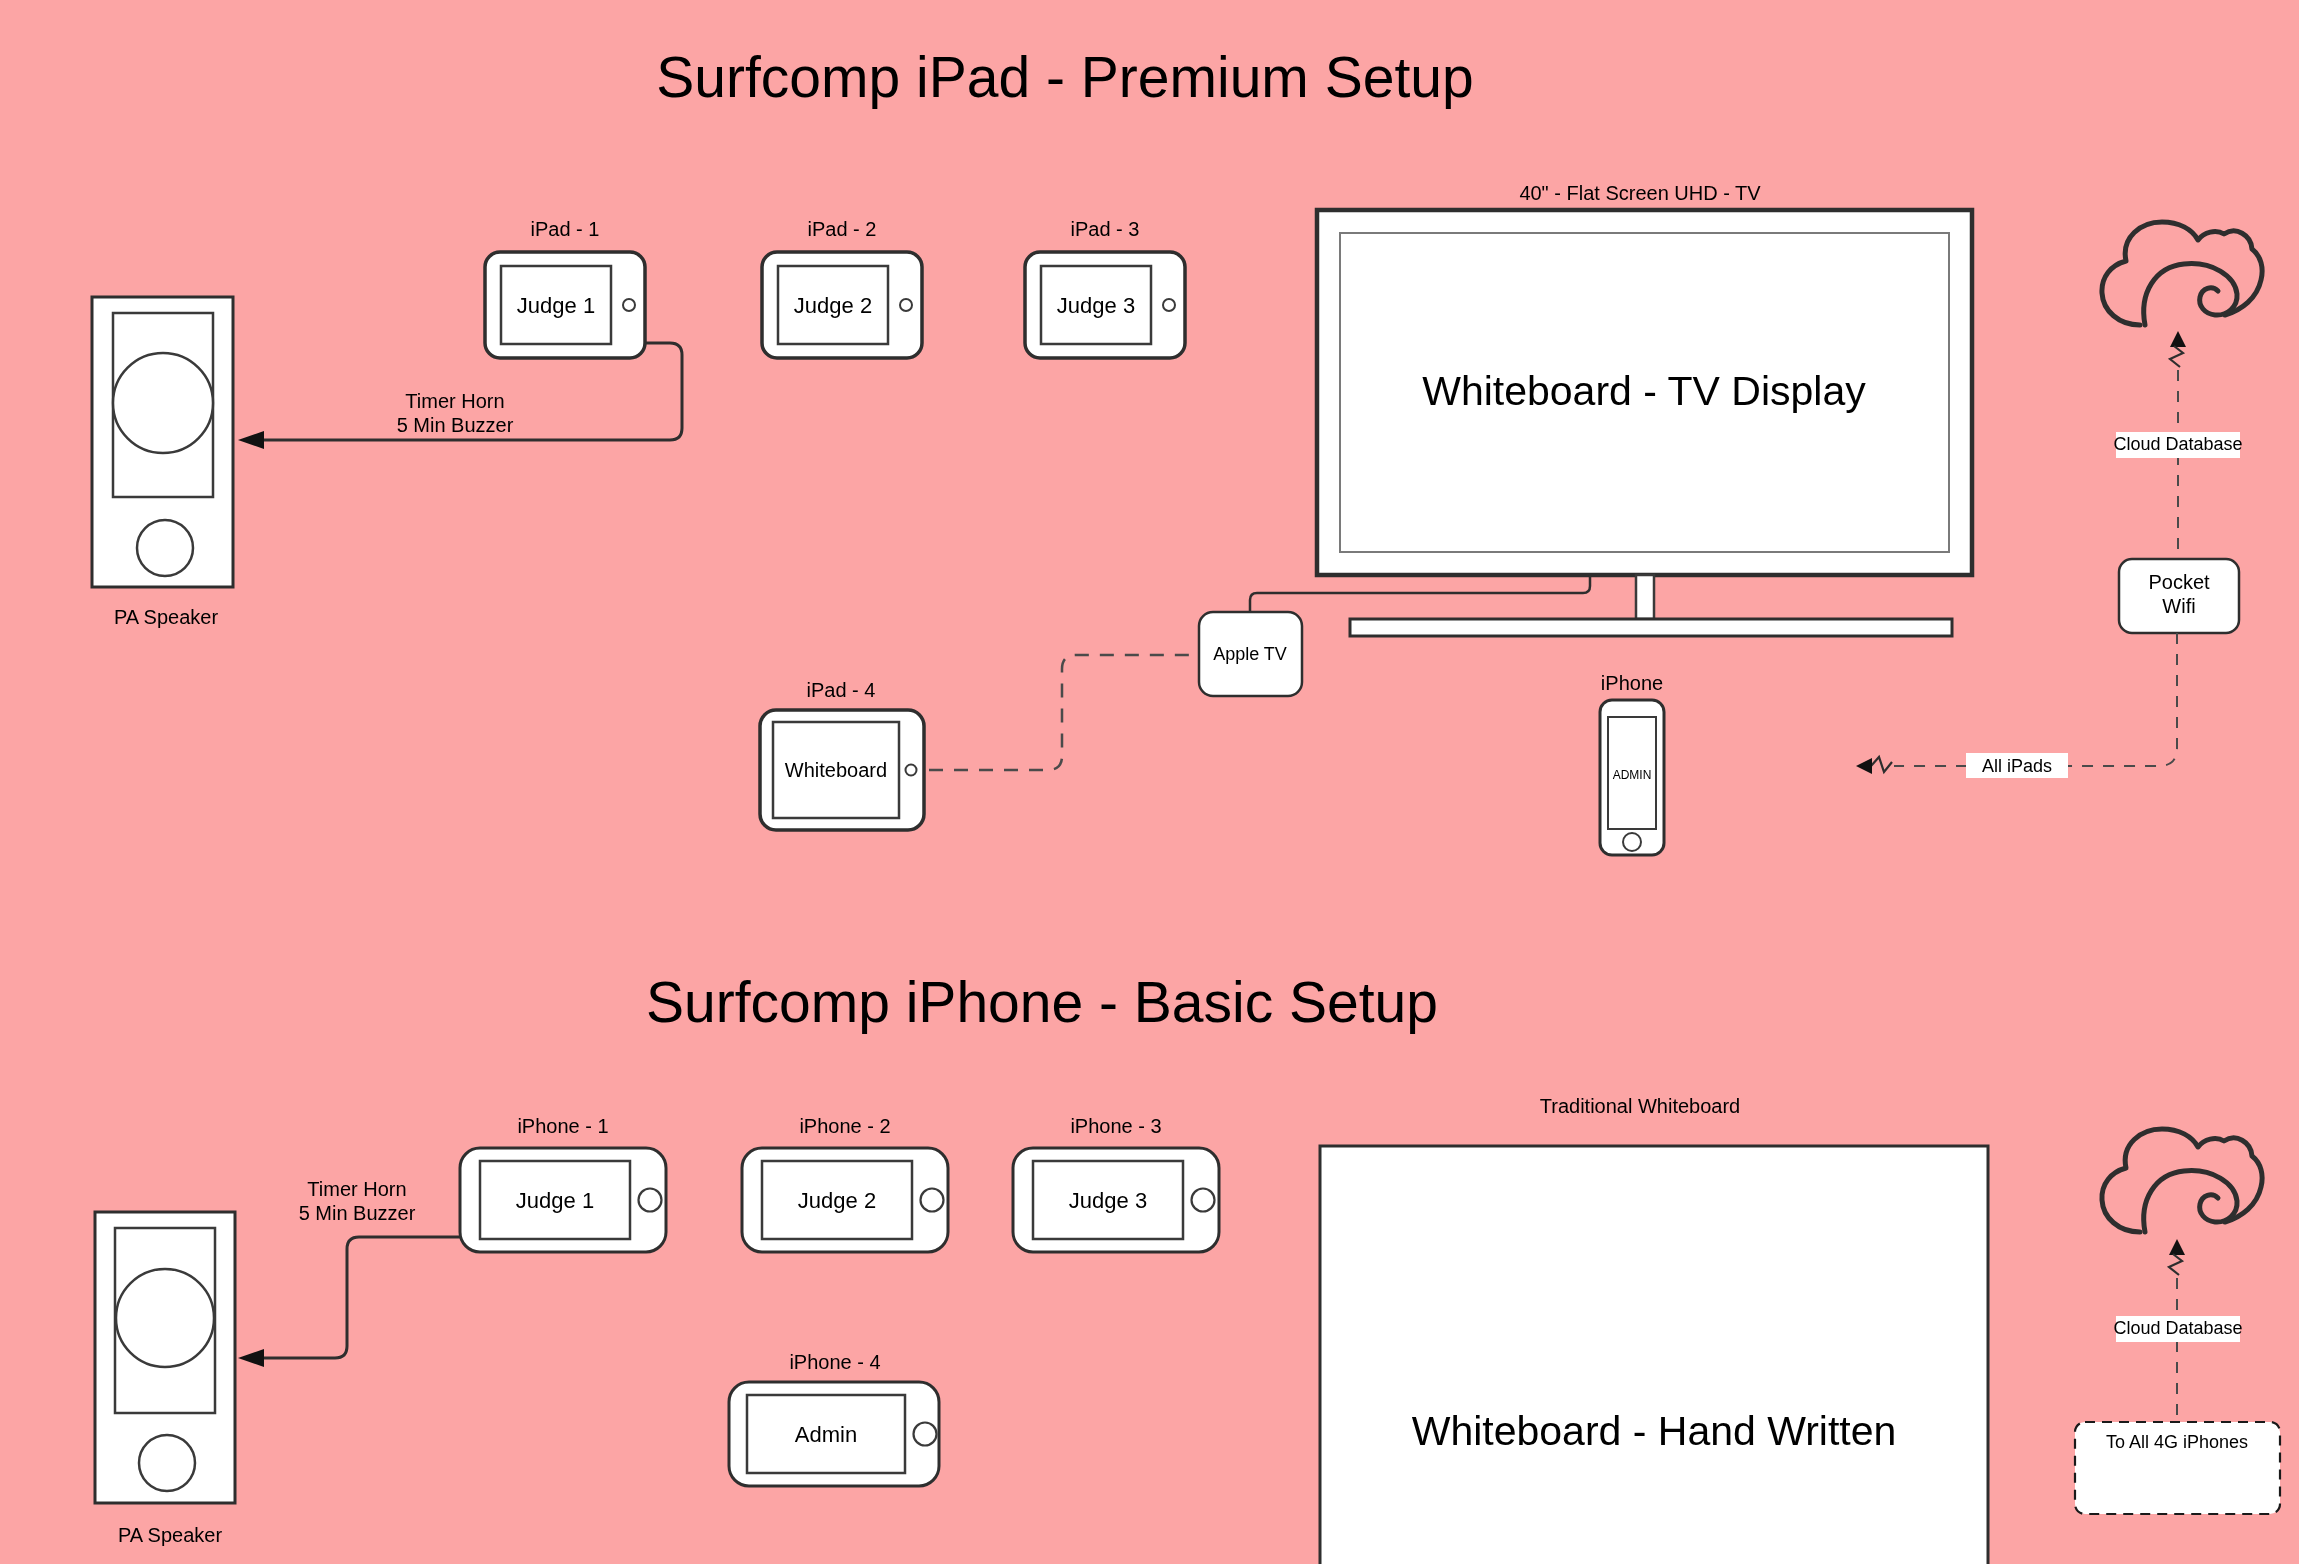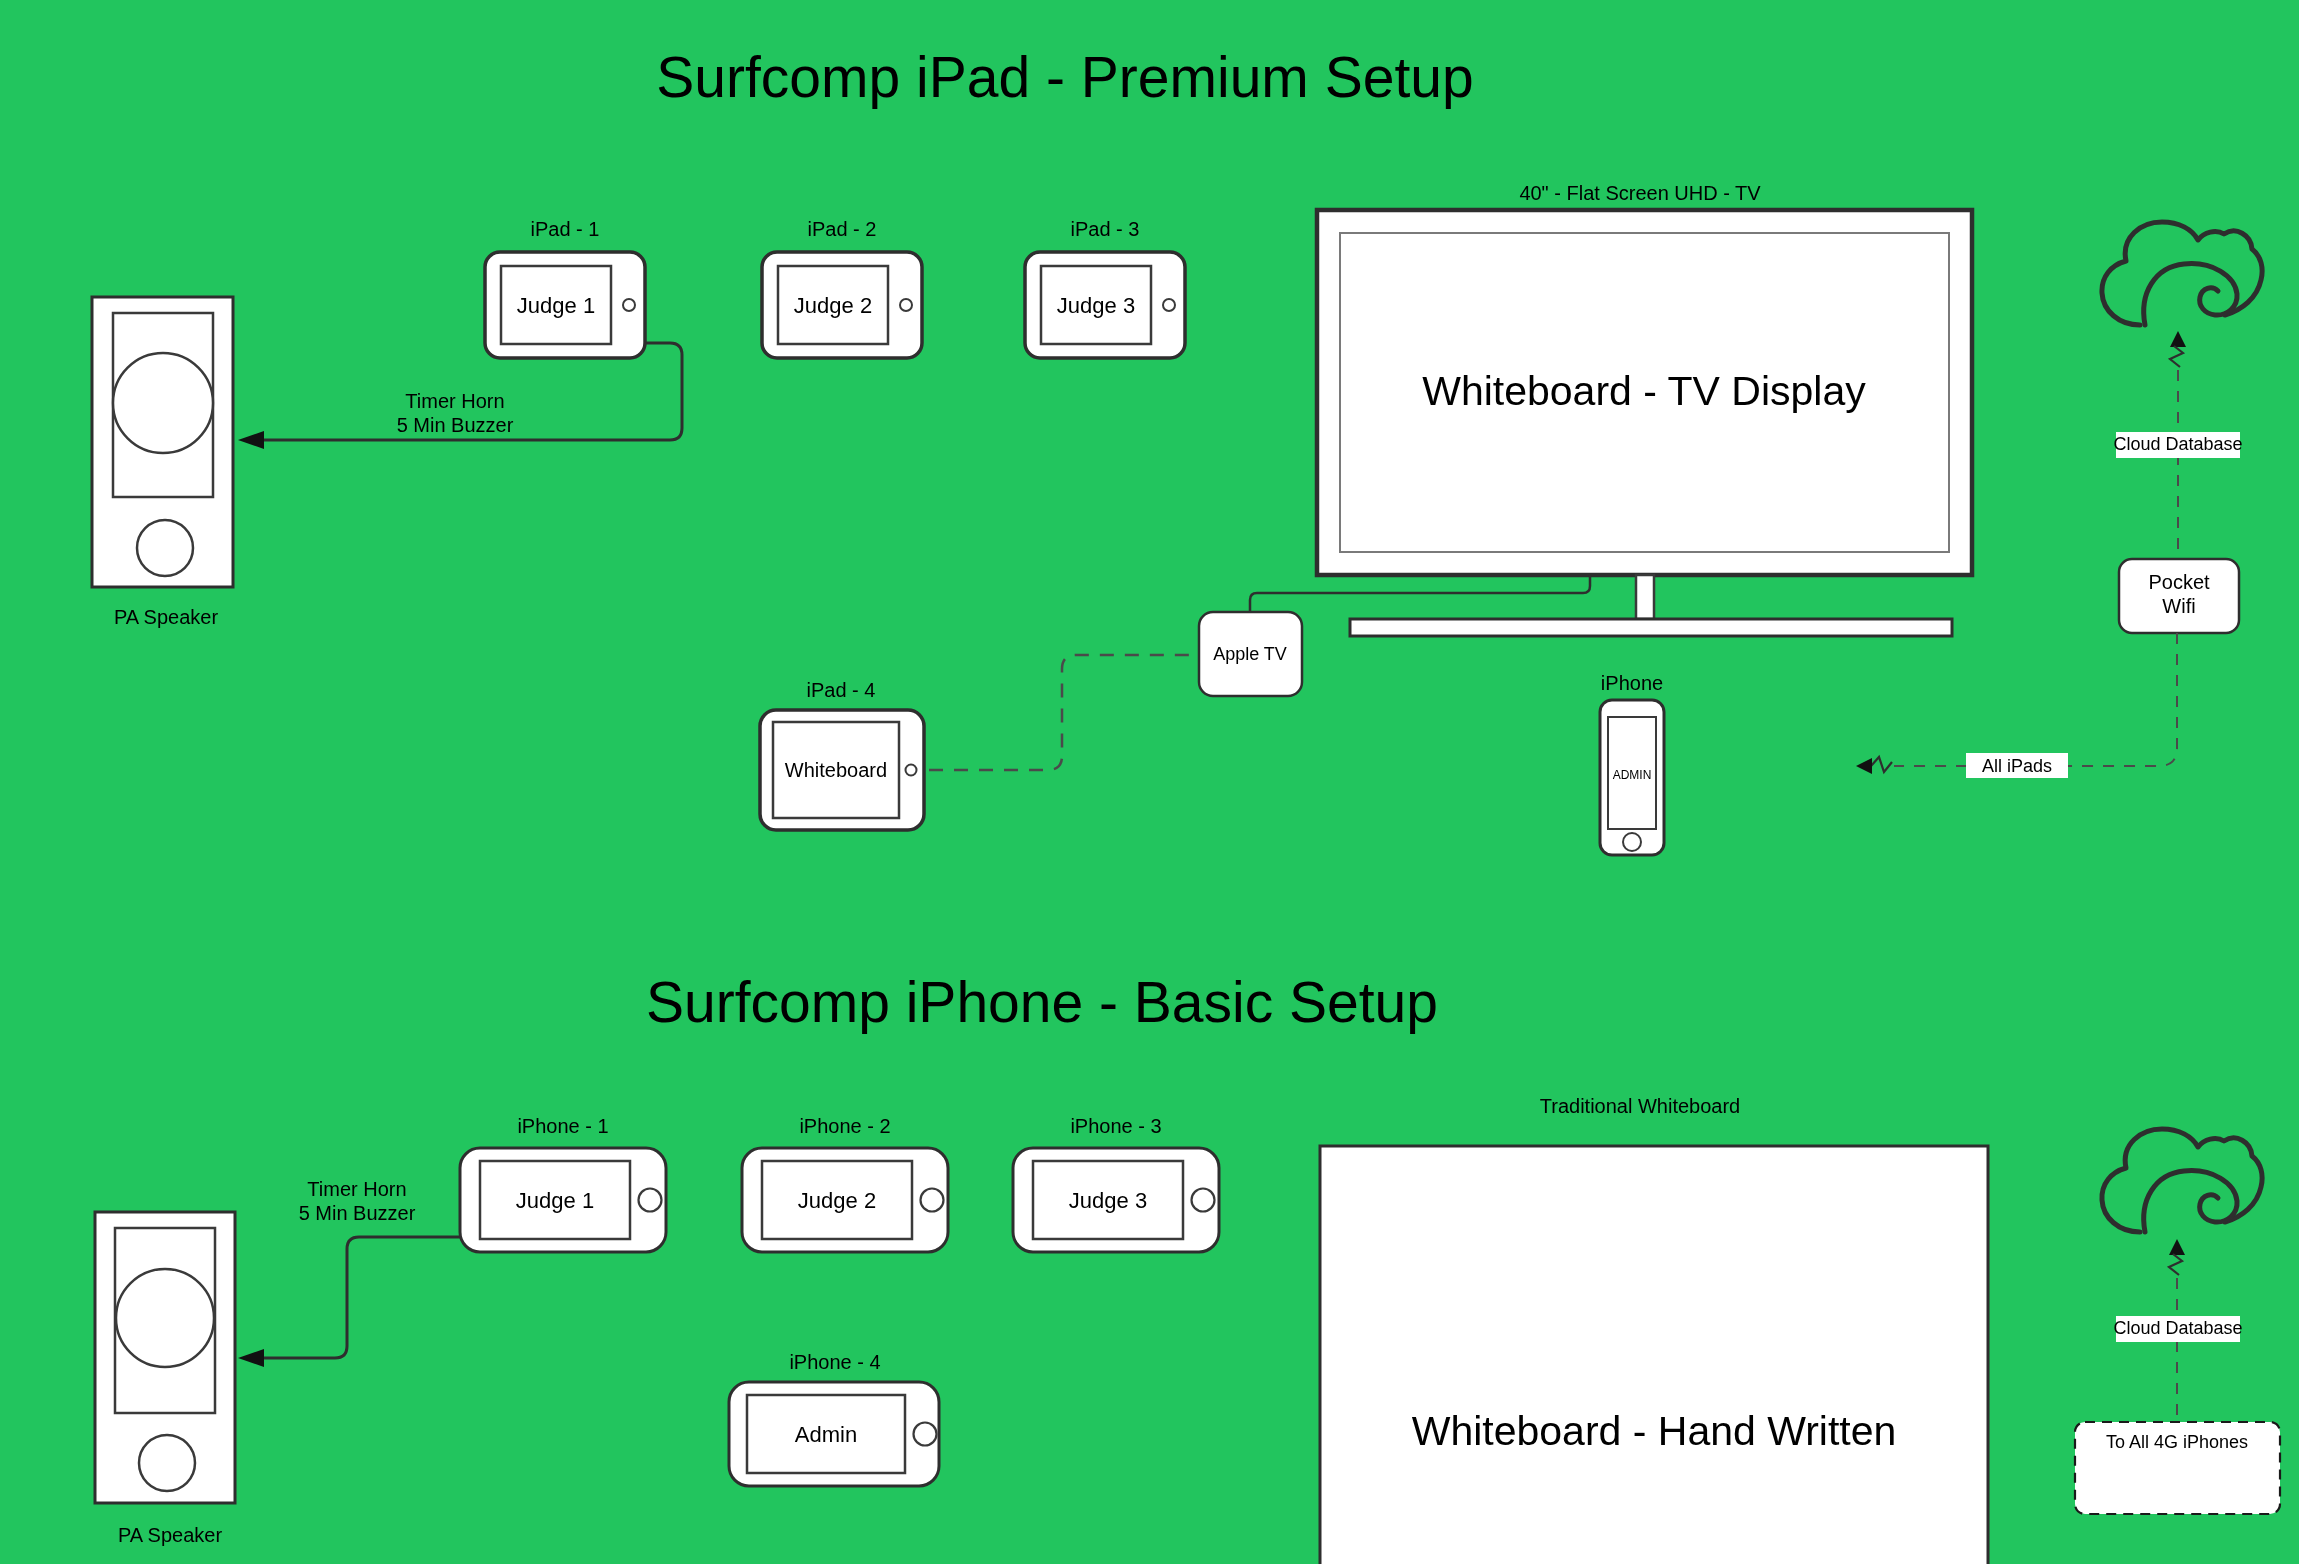--- a/index.html
+++ b/index.html
@@ -1,16 +1,16 @@
 <!DOCTYPE html>
 <html><head>
 <meta charset="utf-8">
 <style>
   html,body{margin:0;padding:0;background:#ffffff;}
-  .stage{width:2299px;height:1564px;background:#22c55e;position:relative;overflow:hidden;}
+  .stage{width:2299px;height:1564px;background:#fca5a5;position:relative;overflow:hidden;}
   svg text{font-family:"Liberation Sans","DejaVu Sans",sans-serif;fill:#000000;}
   .title{font-size:57px;}
   .lbl{font-size:20px;}
   .lbl-sm{font-size:18px;}
   .screen-txt{font-size:22px;}
   .big-txt{font-size:41px;}
   .tiny-txt{font-size:12px;}
   .shape{fill:#ffffff;stroke:#2e2e2e;}
   .thin{fill:#ffffff;stroke:#3a3a3a;}
   .wire{fill:none;stroke:#2e2e2e;}

